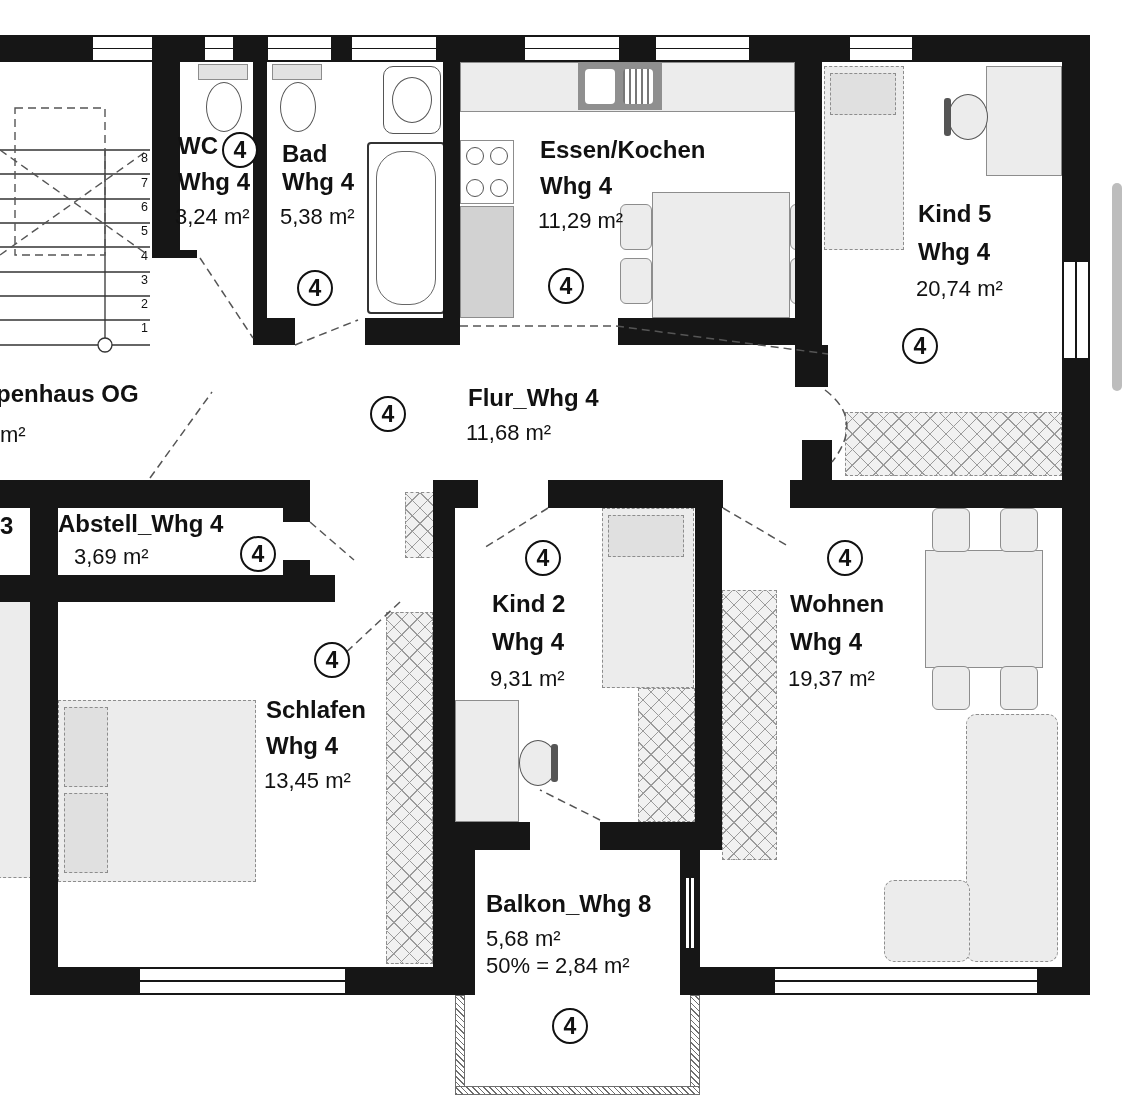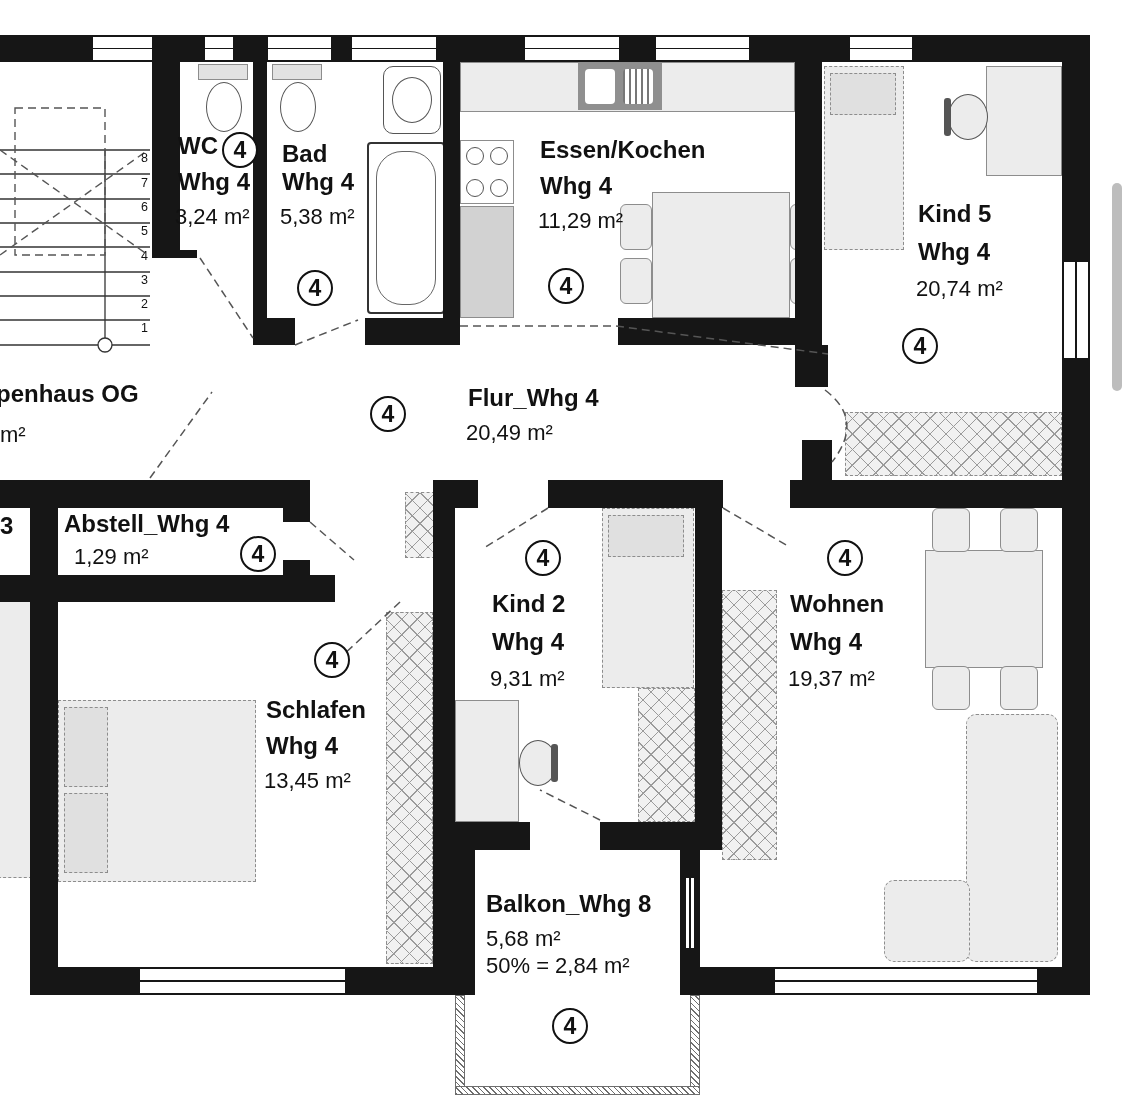--- a/index.html
+++ b/index.html
@@ -203,24 +203,24 @@
   <span class="rarea" style="left:538px;top:208px">11,29 m²</span>
   <div class="badge" style="left:548px;top:268px">4</div>
 
   <span class="rname" style="left:918px;top:200px">Kind 5</span>
   <span class="rname" style="left:918px;top:238px">Whg 4</span>
   <span class="rarea" style="left:916px;top:276px">20,74 m²</span>
   <div class="badge" style="left:902px;top:328px">4</div>
 
   <div class="badge" style="left:370px;top:396px">4</div>
   <span class="rname" style="left:468px;top:384px">Flur_Whg 4</span>
-  <span class="rarea" style="left:466px;top:420px">20,49 m²</span>
-
-  <span class="rname" style="left:64px;top:510px">Abstell_Whg 4</span>
-  <span class="rarea" style="left:74px;top:544px">1,29 m²</span>
+  <span class="rarea" style="left:466px;top:420px">11,68 m²</span>
+
+  <span class="rname" style="left:58px;top:510px">Abstell_Whg 4</span>
+  <span class="rarea" style="left:74px;top:544px">3,69 m²</span>
   <div class="badge" style="left:240px;top:536px">4</div>
 
   <div class="badge" style="left:314px;top:642px">4</div>
   <span class="rname" style="left:266px;top:696px">Schlafen</span>
   <span class="rname" style="left:266px;top:732px">Whg 4</span>
   <span class="rarea" style="left:264px;top:768px">13,45 m²</span>
 
   <div class="badge" style="left:525px;top:540px">4</div>
   <span class="rname" style="left:492px;top:590px">Kind 2</span>
   <span class="rname" style="left:492px;top:628px">Whg 4</span>

